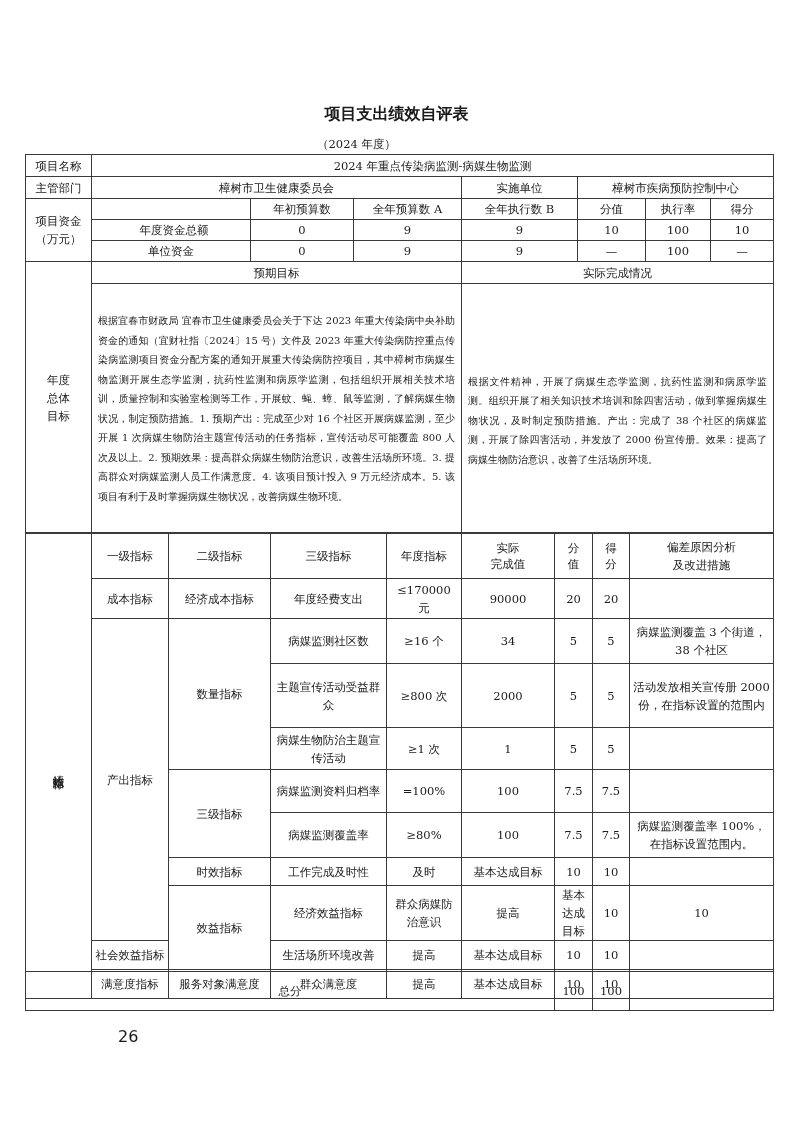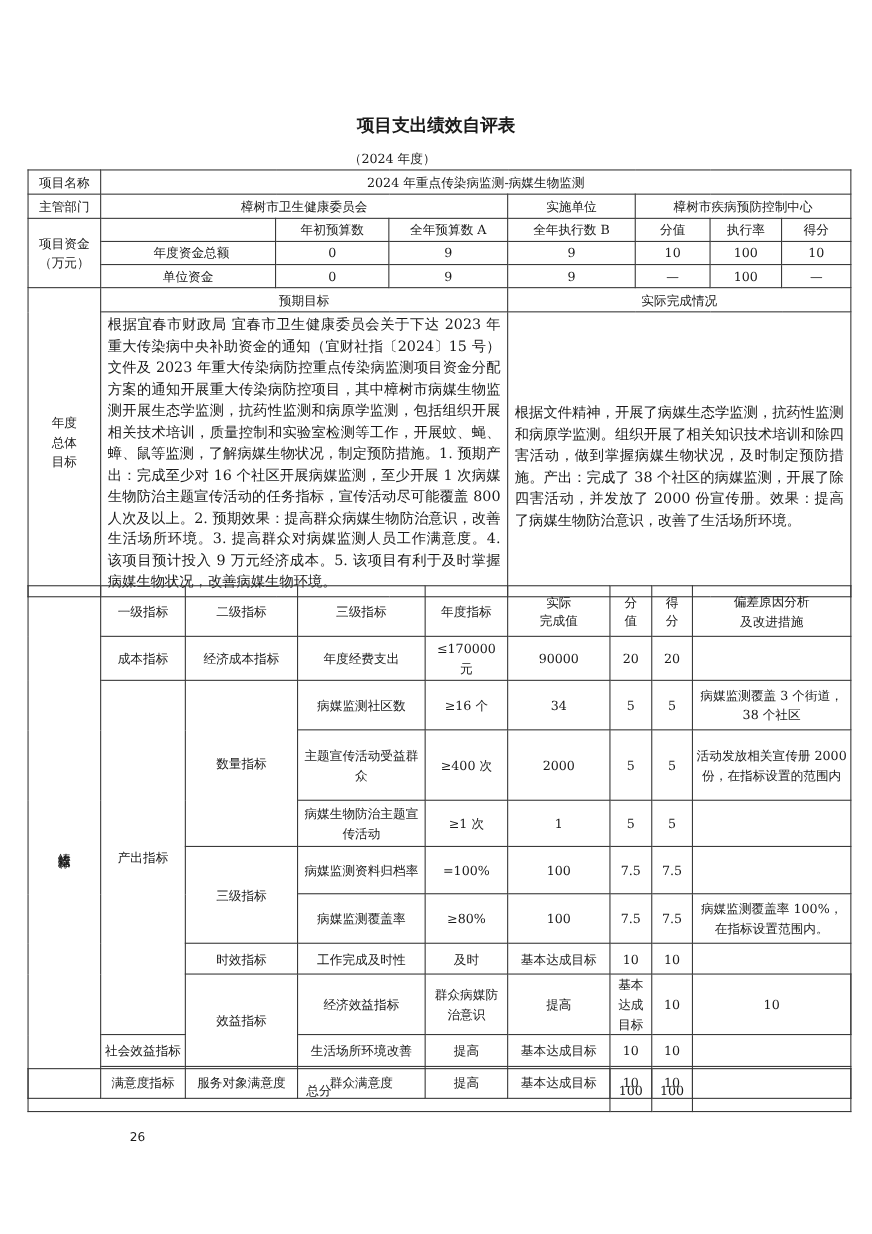--- a/index.html
+++ b/index.html
@@ -6,23 +6,23 @@
   body { width:793px; height:1122px; position:relative; overflow:hidden;
          font-family:"DejaVu Serif","Liberation Serif",serif; color:#1a1a1a; }
   .title { position:absolute; top:104px; left:0; width:793px; text-align:center;
            font-family:Liberation Mono, monospace; font-weight:bold; font-size:16px; }
   .subtitle { position:absolute; top:137px; left:0; width:713px; text-align:center; font-size:11.5px; }
   table { position:absolute; border-collapse:collapse; table-layout:fixed; font-size:11.5px; }
   td { border:1px solid #3a3a3a; text-align:center; vertical-align:middle; padding:0 3px; line-height:18px; }
   #t-top { top:154px; left:25px; width:748px; }
   #t-perf { top:532px; left:25px; width:748px;padding-left:39px; }
   .left { text-align:center; }
-  .para { text-align:justify; padding:2px 6px; line-height:19.5px; font-size:13px; }
+  .para { text-align:justify; padding:2px 6px; line-height:19.5px; font-size:10px; }
   .vert { writing-mode:vertical-rl; text-orientation:upright; letter-spacing:1px; margin:0 auto; display:inline-block; }
-  .page-num { position:absolute; top:1027px; left:118px; font-family:"DejaVu Sans","Liberation Sans",sans-serif; font-size:11px;text-align:right; }
+  .page-num { position:absolute; top:1027px; left:118px; font-family:"DejaVu Sans","Liberation Sans",sans-serif; font-size:16px;text-align:right; }
   .h2 { line-height:16px;margin-top:20px; }
 </style>
 </head>
 <body>
 
 <div class="title">项目支出绩效自评表</div>
 <div class="subtitle">（2024 年度）</div>
 
 <table id="t-top">
   <colgroup>
@@ -148,21 +148,21 @@
     <td rowspan="3">数量指标</td>
     <td class="left">病媒监测社区数</td>
     <td>≥16 个</td>
     <td>34</td>
     <td>5</td>
     <td>5</td>
     <td class="left">病媒监测覆盖 3 个街道，38 个社区</td>
   </tr>
   <tr style="height:64px">
     <td class="left">主题宣传活动受益群众</td>
-    <td>≥400 次</td>
+    <td>≥800 次</td>
     <td>2000</td>
     <td>5</td>
     <td>5</td>
     <td class="left">活动发放相关宣传册 2000 份，在指标设置的范围内</td>
   </tr>
   <tr style="height:42px">
     <td class="left">病媒生物防治主题宣传活动</td>
     <td>≥1 次</td>
     <td>1</td>
     <td>5</td>

